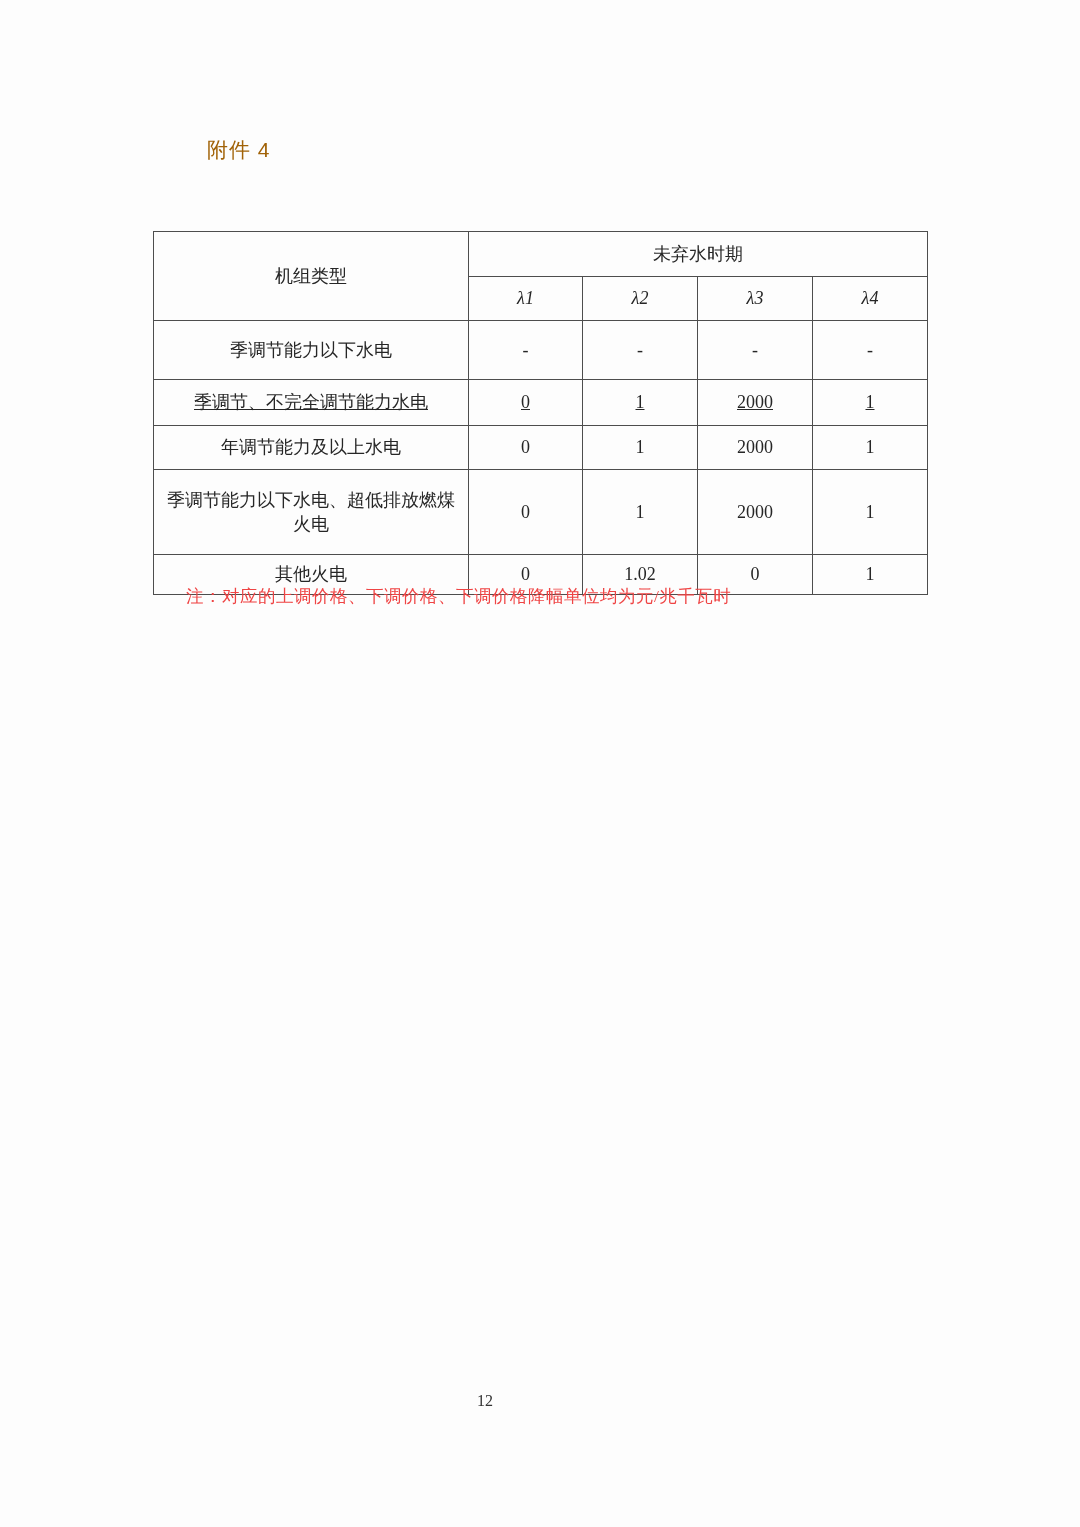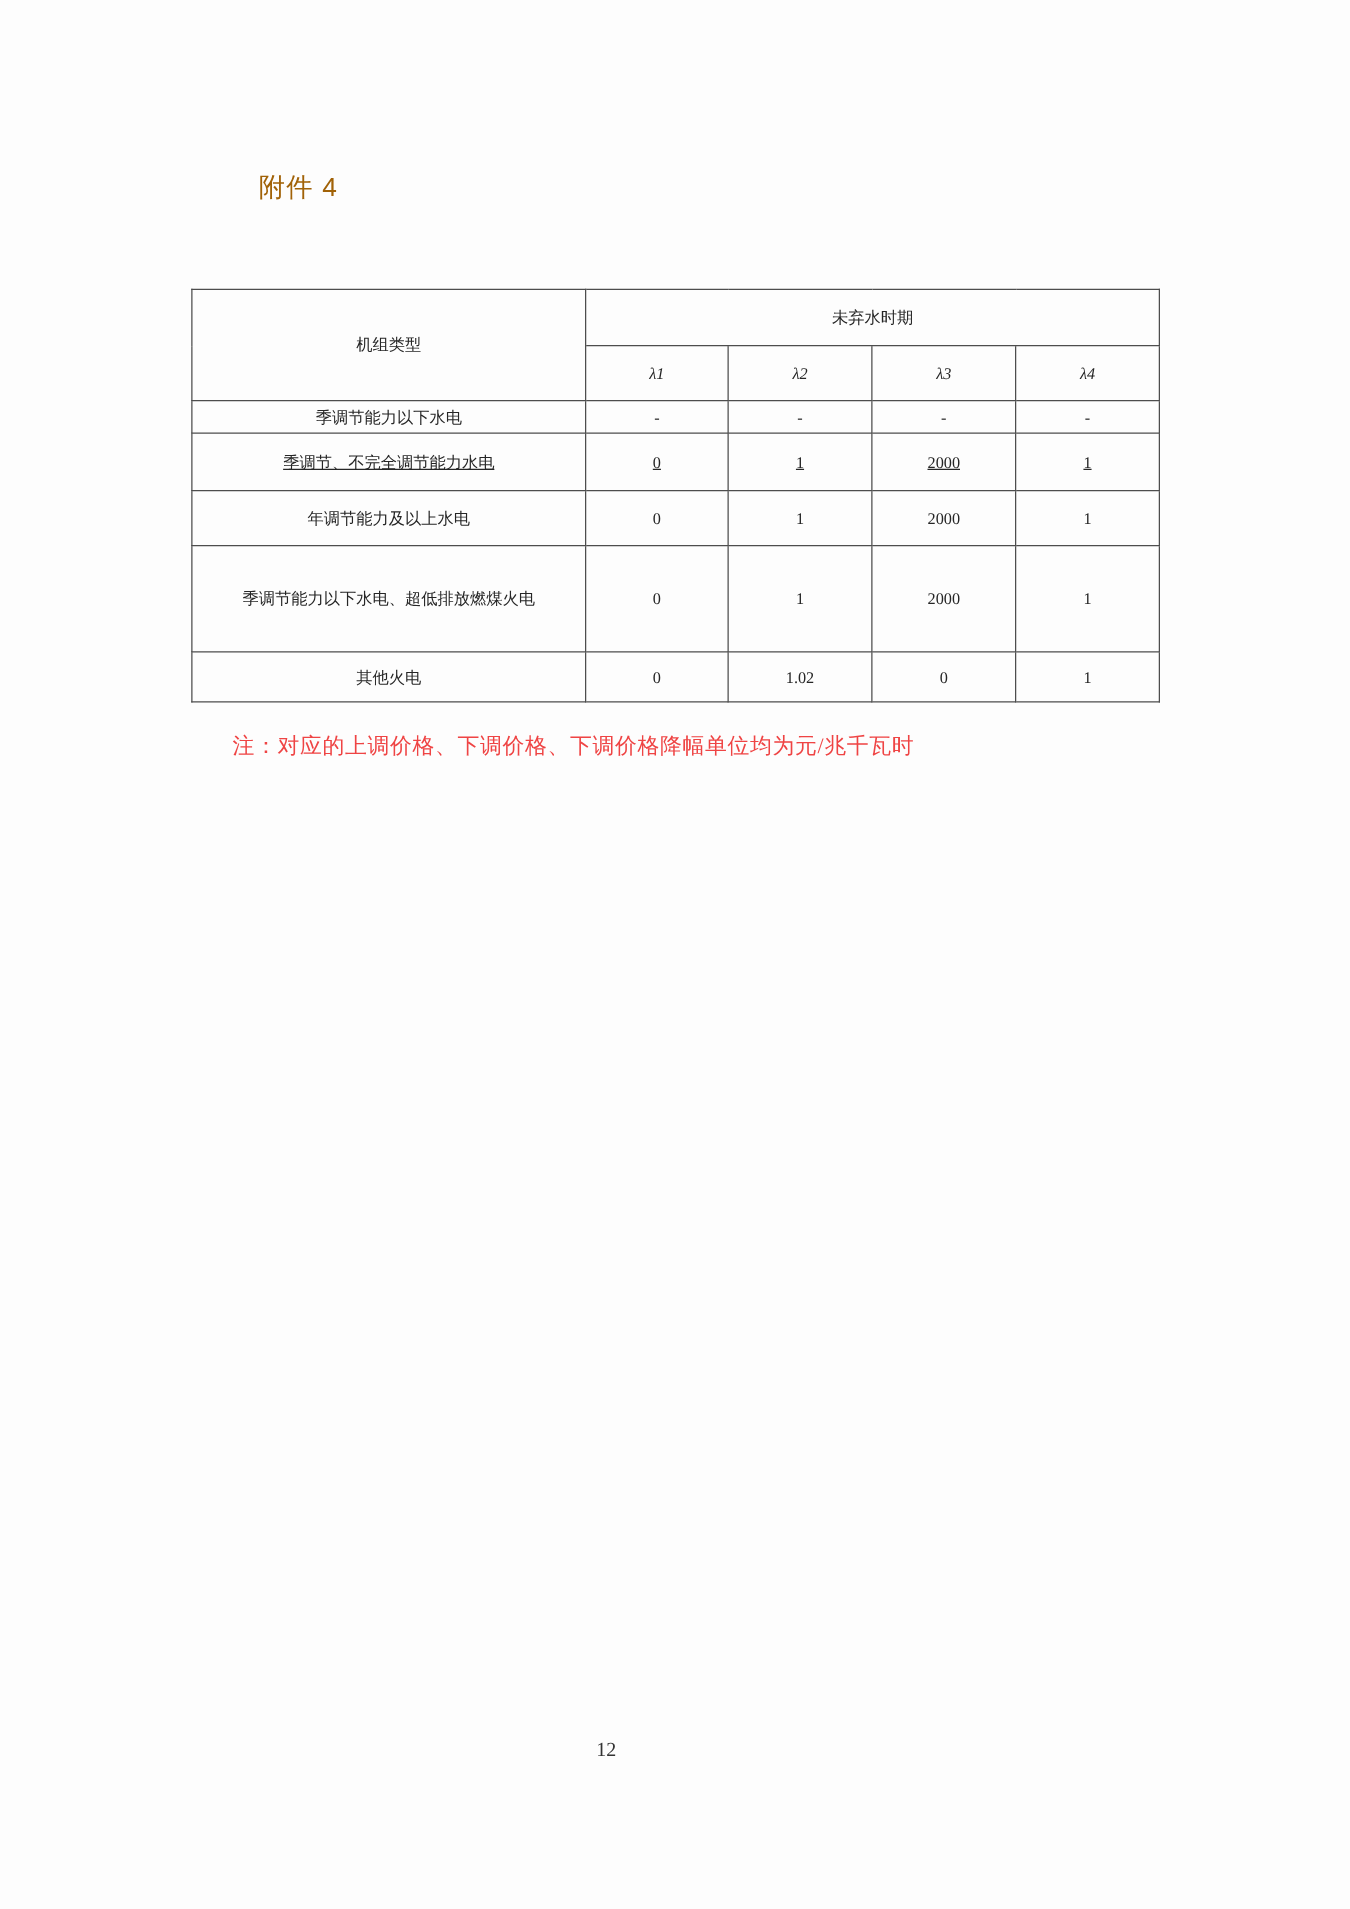--- a/index.html
+++ b/index.html
@@ -50,30 +50,30 @@
     top: 231px;
     width: 774px;
     border-collapse: collapse;
     table-layout: fixed;
   }
 
   table.coef-table td, table.coef-table th {
     border: 1px solid #4d4d4d;
     text-align: center;
     vertical-align: middle;
-    font-size: 13px;
+    font-size: 18px;
     font-weight: normal;
     color: #262626;
     padding: 0 12px;
     line-height: 1.35;
   }
 
   tr.hrow1  { height: 45px; }
   tr.hrow2  { height: 44px; font-style: italic; }
-  tr.drow1  { height: 26px; }
+  tr.drow1  { height: 59px; }
   tr.drow2  { height: 46px; text-decoration: underline; }
   tr.drow3  { height: 44px; }
   tr.drow4  { height: 85px; }
   tr.drow5  { height: 40px; }
 
   td.label-tall { line-height: 42px; }
 
   .table-note {
     position: absolute;
     left: 186px;

